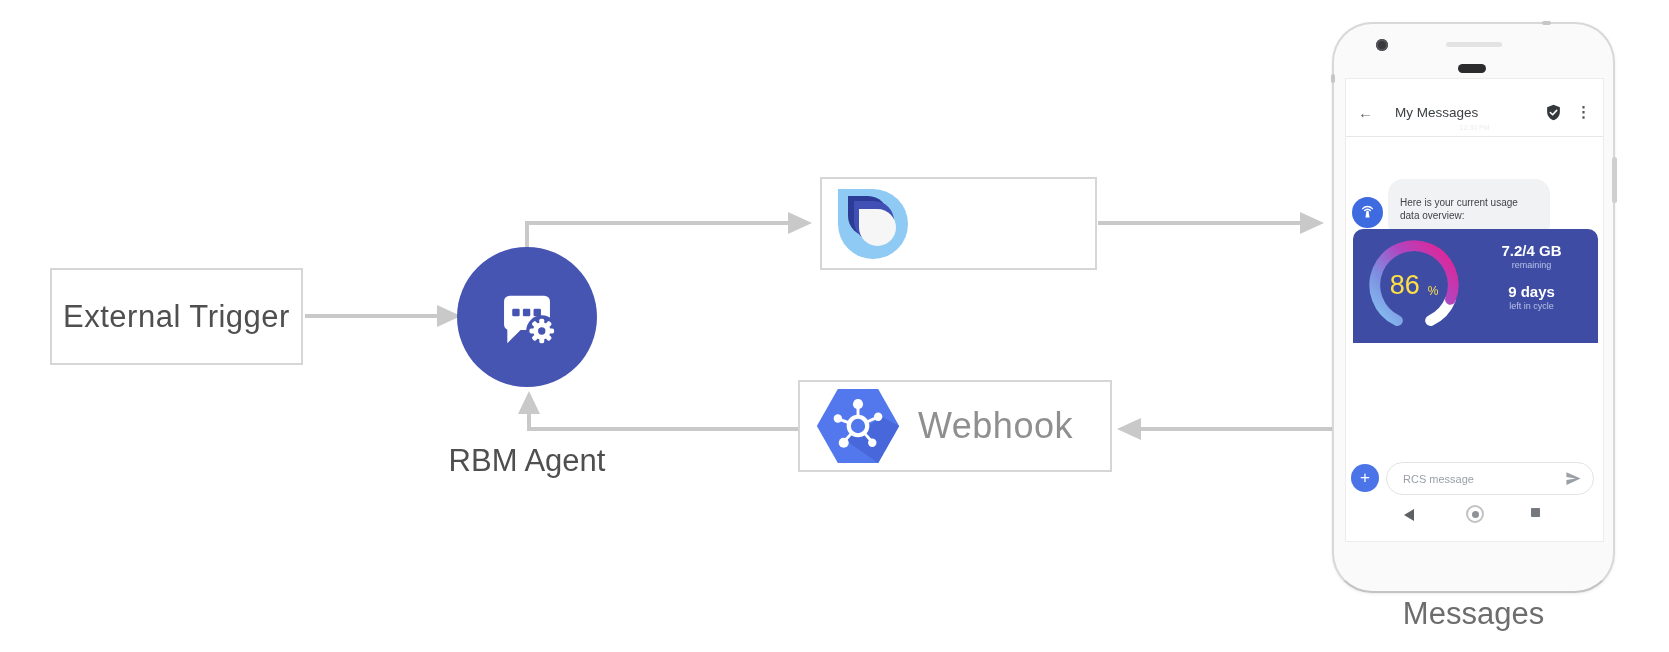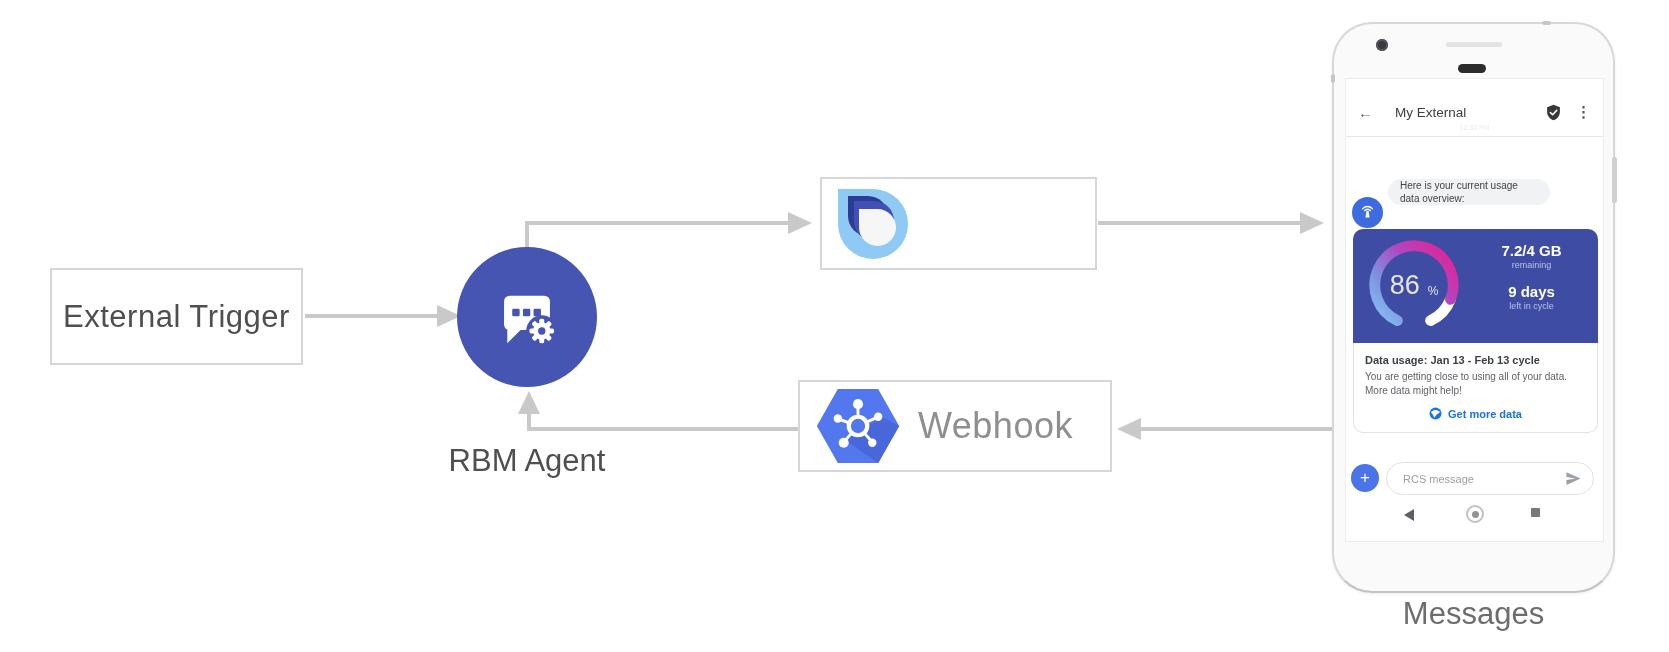--- a/index.html
+++ b/index.html
@@ -54,26 +54,26 @@
               border-bottom:1px solid #e7e7e7;box-sizing:border-box;}
   #app-header .row{position:absolute;left:0;top:18px;width:100%;height:30px;display:flex;align-items:center;padding:0 12px;box-sizing:border-box;}
   #back-btn{font-size:15px;color:#5f6368;cursor:default;}
   #conv-title{font-size:13.5px;color:#3c4043;margin-left:22px;flex:1;}
   #menu-btn{font-size:15px;color:#54575b;font-weight:bold;margin-left:14px;}
   #faint-time{position:absolute;top:45px;width:100%;text-align:center;font-size:7px;color:#ececec;}
 
   #chat-avatar{position:absolute;left:6px;top:118px;width:31px;height:31px;border-radius:50%;background:#3f6be0;
                display:flex;align-items:center;justify-content:center;}
   #agent-bubble{position:absolute;left:42px;top:100px;width:138px;background:#f1f2f3;border-radius:15px;
-                padding:0 12px;font-size:10px;line-height:13px;color:#3f4449;}
+                padding:17px 12px;font-size:10px;line-height:13px;color:#3f4449;}
 
   #usage-card{position:absolute;left:7px;top:150px;width:245px;}
   #card-blue{position:relative;height:114px;background:#3e4da3;border-radius:10px 10px 0 0;}
   #gauge-wrap{position:absolute;left:12px;top:7px;width:98px;height:98px;}
-  #gauge-text{position:absolute;left:12px;top:7px;width:98px;height:98px;display:flex;align-items:center;justify-content:center;color:#e5e5e5;gap:8px;}
+  #gauge-text{position:absolute;left:12px;top:7px;width:98px;height:98px;display:flex;align-items:center;justify-content:center;color:#fde047;gap:8px;}
   #gauge-text .big{font-size:27px;font-weight:300;}
   #gauge-text .small{font-size:12px;align-self:center;margin-top:12px;}
   #card-stats{position:absolute;left:112px;right:0;top:13px;text-align:center;color:#fff;}
   .stat-value{font-size:15px;font-weight:bold;}
   .stat-label{font-size:9px;color:#b9c0e8;margin-top:1px;}
   .stat-gap{height:13px;}
   #card-white{background:#fff;border:1px solid #e3e3e3;border-top:none;border-radius:0 0 10px 10px;
               padding:11px 11px 12px;box-sizing:border-box;}
   #card-title{font-size:11px;font-weight:bold;color:#3a3f44;}
   #card-body{font-size:10px;color:#5f6368;line-height:1.4;margin-top:4px;width:222px;}
@@ -187,21 +187,21 @@
 
       <div id="status-icons">
         <div class="st-square"></div>
         <div class="st-dot"></div>
         <div class="st-tri"></div>
       </div>
 
       <div id="app-header">
         <div class="row">
           <span id="back-btn">←</span>
-          <span id="conv-title">My External</span>
+          <span id="conv-title">My Messages</span>
           <svg width="17" height="17" viewBox="0 0 24 24">
             <path d="M12 1 L21 4.5 V11 C21 16.8 17.2 21.4 12 23 C6.8 21.4 3 16.8 3 11 V4.5 Z" fill="#35383b"></path>
             <polyline points="7.5,12 10.8,15.2 16.5,9" fill="none" stroke="#fff" stroke-width="2.2" stroke-linecap="round" stroke-linejoin="round"></polyline>
           </svg>
           <span id="menu-btn">⋮</span>
         </div>
       </div>
       <div id="faint-time">12:30 PM</div>
 
       <div id="chat-avatar">
@@ -232,31 +232,20 @@
               <span class="small">%</span>
           </div>
           <div id="card-stats">
             <div class="stat-value">7.2/4 GB</div>
             <div class="stat-label">remaining</div>
             <div class="stat-gap"></div>
             <div class="stat-value">9 days</div>
             <div class="stat-label">left in cycle</div>
           </div>
         </div>
-        <div id="card-white">
-          <div id="card-title">Data usage: Jan 13 - Feb 13 cycle</div>
-          <div id="card-body">You are getting close to using all of your data. More data might help!</div>
-          <div id="card-action">
-            <svg width="13" height="13" viewBox="0 0 24 24">
-              <circle cx="12" cy="12" r="11" fill="#1a73e8"></circle>
-              <path d="M3.5 9 Q 12 2 20.5 9 Q 14 13 10 20 Q 7 13 3.5 9 Z" fill="#fff"></path>
-            </svg>
-            <span id="card-action-label">Get more data</span>
-          </div>
-        </div>
       </div>
 
       <div id="plus-btn">+</div>
       <div id="compose-pill">
         <input id="compose-input" type="text" placeholder="RCS message" style="">
         <span id="send-btn">
           <svg width="17" height="17" viewBox="0 0 24 24">
             <path d="M2 3 L22 12 L2 21 L2 14 L15 12 L2 10 Z" fill="#9aa0a6"></path>
           </svg>
         </span>

